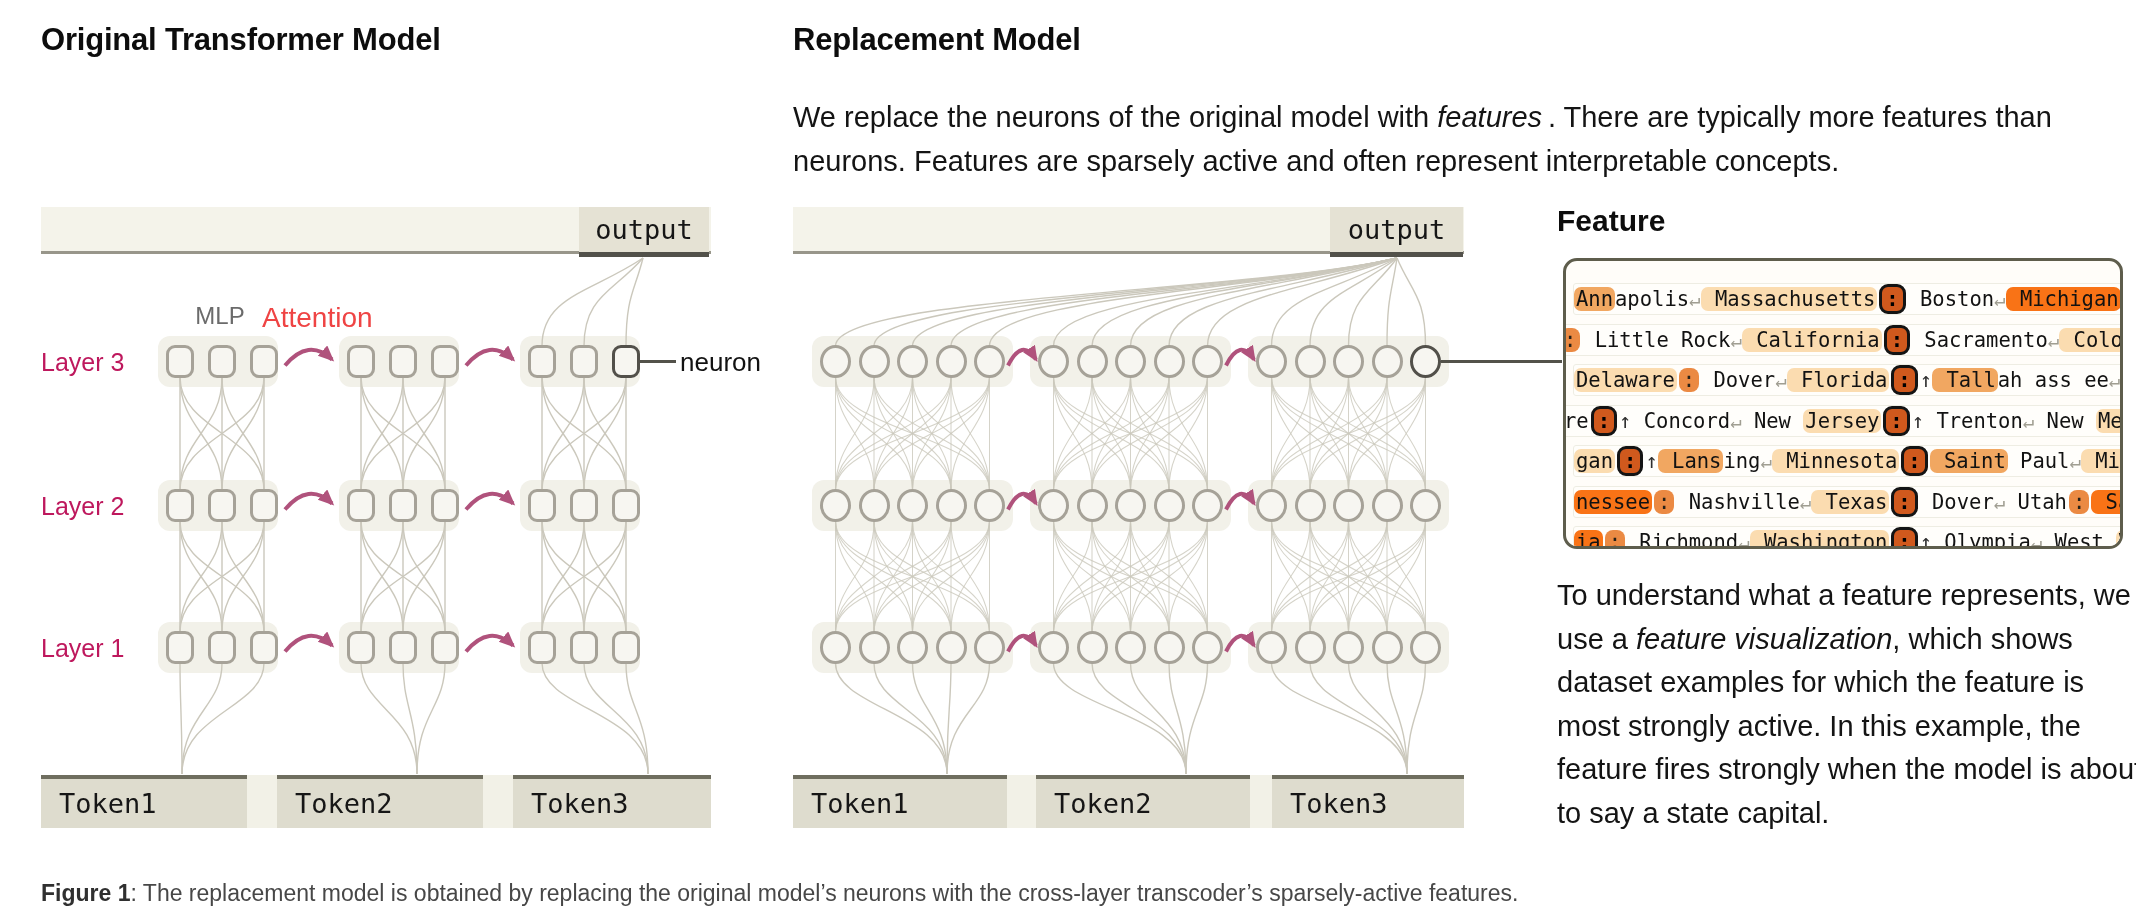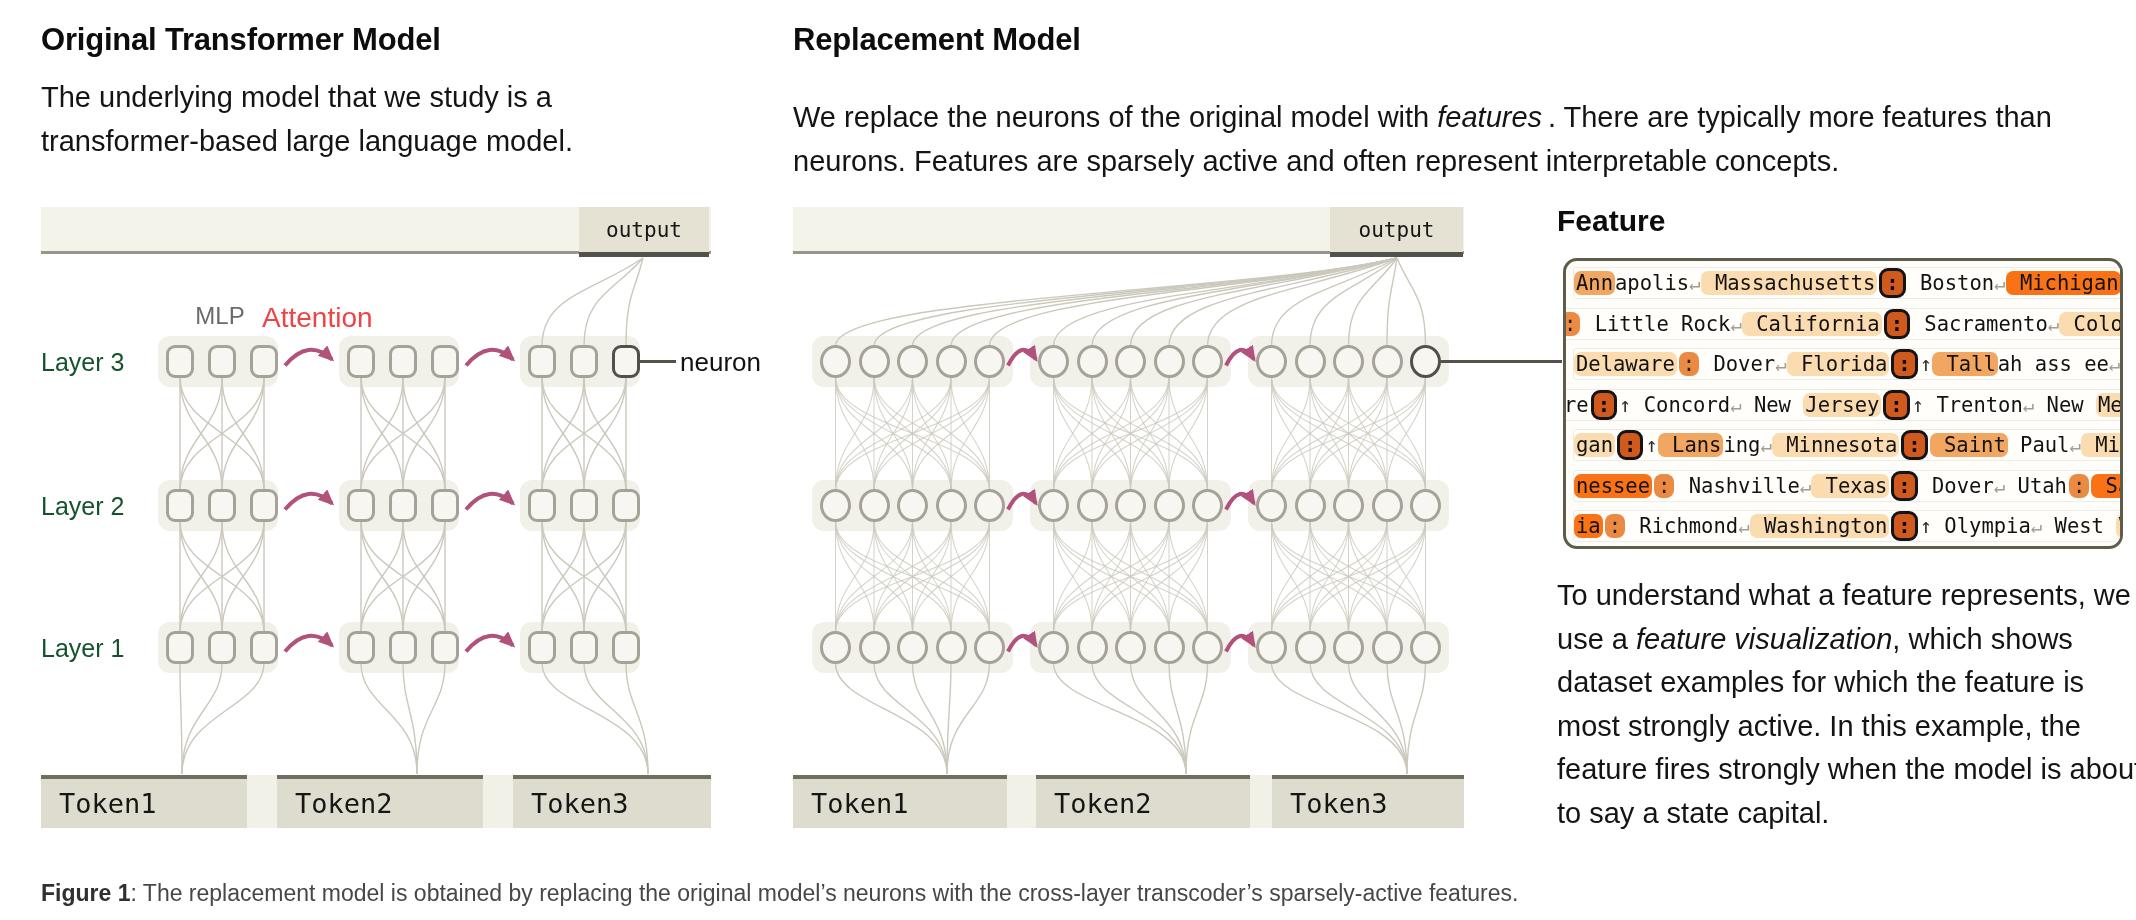--- a/index.html
+++ b/index.html
@@ -11,35 +11,35 @@
   .i{font-style:italic;}
   .b{font-weight:700;color:#303030;margin-top:28px;}
   .mono{font-family:"DejaVu Sans Mono","Liberation Mono",monospace;}
   #diagram-svg{position:absolute;left:0;top:0;z-index:2;}
   .ln{fill:none;stroke:#cbc8bc;stroke-width:1.4px;}
   .thin{stroke-width:1.05px;opacity:.8;}
   .arrow{fill:none;stroke:#b0527c;stroke-width:4px;}
   .callout{stroke:#53524a;stroke-width:3px;}
   .bar{background:#f4f3ea;border-bottom:3px solid #98968a;height:44px;z-index:1;}
   .outbox{background:#e5e2d4;border-bottom:5px solid #52514a;height:45px;display:flex;
-          align-items:center;justify-content:center;font-size:21px;color:#161616;z-index:3;}
+          align-items:center;justify-content:center;font-size:27px;color:#161616;z-index:3;}
   .tokstrip{background:#f2f1e7;height:53px;z-index:1;}
   .tokbox{background:#dedcce;border-top:4px solid #6f6e5f;height:53px;box-sizing:border-box;
           display:flex;align-items:center;padding-left:18px;font-size:27px;color:#161616;z-index:3;}
   .gbg{background:#f2f1e9;border-radius:12px;z-index:1;}
   .sq{background:#f7f6f1;border:3.5px solid #a6a298;border-radius:9px;box-sizing:border-box;z-index:3;}
   .ci{background:#f7f6f1;border:3.5px solid #a6a298;border-radius:50%;box-sizing:border-box;z-index:3;}
   .hl{border-color:#52504a;}
-  .laylab{font-size:25px;color:#14532d;z-index:4;}
+  .laylab{font-size:25px;color:#be185d;z-index:4;}
   .mlp{font-size:24px;color:#6b6b6b;text-align:center;z-index:4;}
   .attn{font-size:28px;color:#ef4444;text-align:left;z-index:4;}
   .neuronlab{font-size:26px;color:#121212;z-index:4;}
   .fheading{font-size:30px;font-weight:700;color:#0d0d0d;z-index:4;}
   .fbox{width:560px;height:291px;background:#fffdf9;border:3px solid #5e5d4c;border-radius:14px;
-        box-sizing:border-box;overflow:hidden;padding:6px 0 0 7px;z-index:3;}
+        box-sizing:border-box;overflow:hidden;padding:22px 0 0 7px;z-index:3;}
   .fvrow{height:32px;margin-bottom:8.5px;display:flex;align-items:center;white-space:pre;
          font-family:"DejaVu Sans Mono","Liberation Mono",monospace;font-size:20.5px;color:#121212;
          background:#fffefb;border:1px solid #eeede3;border-radius:3px;box-sizing:border-box;
          width:640px;flex:none;overflow:hidden;}
   .fvrow span{flex:none;}
   .th1{background:#f97316;border-radius:7px;padding:0 2px;}
   .th2{background:#fbdcb0;border-radius:7px;padding:0 2px;}
   .th3{background:#f1a761;border-radius:7px;padding:0 2px;}
   .tpill{background:#eb8a43;border-radius:8px;padding:0 4px;margin:0 2px;color:#262017;}
   .tpillmax{background:#d0591d;border:3px solid #141414;border-radius:9px;padding:0 4px;margin:0 2px;
@@ -317,21 +317,20 @@
         <path class="arrow" marker-end="url(#ah)" d="M1226 365.5 Q 1240 337.5, 1254 359.5"></path>
         <path class="arrow" marker-end="url(#ah)" d="M1008 509.5 Q 1022 481.5, 1036 503.5"></path>
         <path class="arrow" marker-end="url(#ah)" d="M1226 509.5 Q 1240 481.5, 1254 503.5"></path>
         <path class="arrow" marker-end="url(#ah)" d="M1008 651.5 Q 1022 623.5, 1036 645.5"></path>
         <path class="arrow" marker-end="url(#ah)" d="M1226 651.5 Q 1240 623.5, 1254 645.5"></path>
         <path class="callout" d="M1441 361.5 L 1562 361.5"></path>
       </g>
   </svg>
 
   <div class="abs title" style="left:41px;top:22px;">Original Transformer Model</div>
-  <div class="abs para" style="left:41px;top:76px;width:560px;">The underlying model that we study is a transformer-based large language model.</div>
 
   <div class="abs title" style="left:793px;top:22px;">Replacement Model</div>
   <div class="abs para" style="left:793px;top:76px;width:1280px;margin-top:20px;"><span>We replace the neurons of the original model with </span><span class="i">features</span><span> . There are typically more features than neurons. Features are sparsely active and often represent interpretable concepts.</span></div>
 
   <div class="abs bar" style="left:41px;top:207px;width:670px;"></div>
   <div class="abs outbox mono" style="left:579px;top:207px;width:130px;">
       <span>output</span>
     </div>
   <div class="abs mlp" style="left:185px;top:302px;width:70px;">MLP</div>
   <div class="abs attn" style="left:262px;top:302px;width:112px;">Attention</div>

